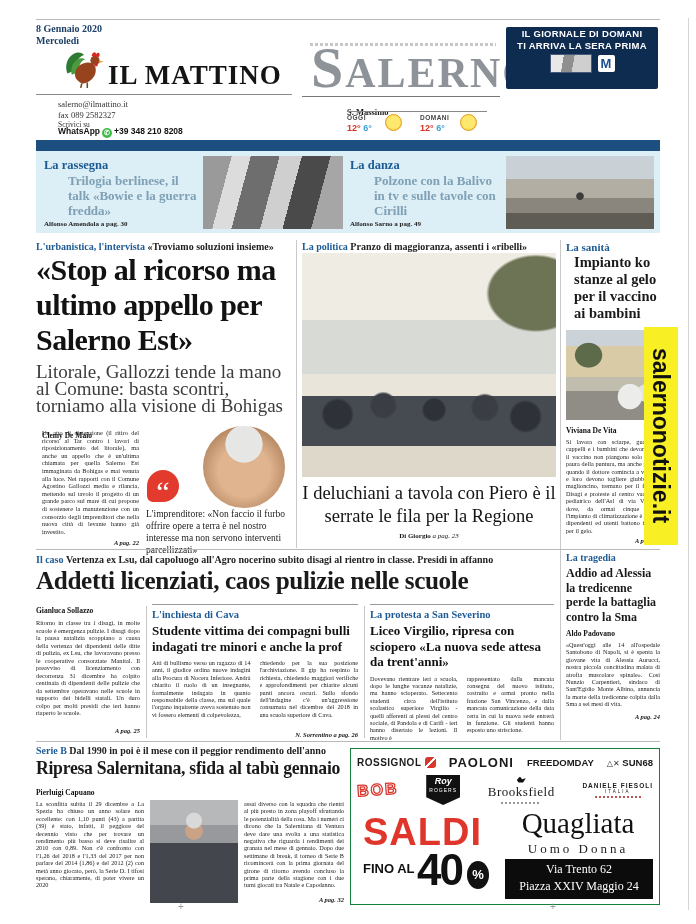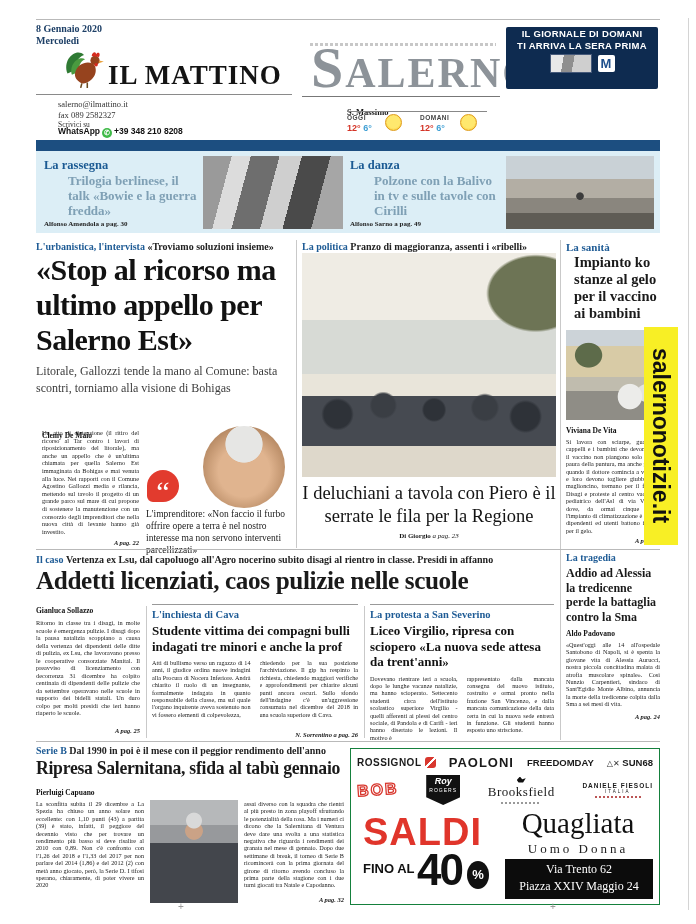--- a/index.html
+++ b/index.html
@@ -57,21 +57,21 @@
   #teaser2-text{position:absolute;left:314px;top:7px;width:152px;}
   #teaser2-photo{position:absolute;left:470px;top:5px;width:148px;height:73px;
        background:radial-gradient(circle at 50% 55%,#3c3c3c 0 4%,transparent 5%),
                   linear-gradient(180deg,#c9d1d6 0 32%,#b3aea4 32% 58%,#8a867e 58% 78%,#5f5c55 78%);}
 
   
   .kicker-line{font-size:10px;}
   #lead-kicker{left:36px;top:241px;width:258px;}
   #lead-headline{left:36px;top:252px;width:262px;font-size:30px;line-height:35px;font-weight:bold;
                  letter-spacing:-.5px;color:#121212;}
-  #lead-subhead{left:36px;top:363px;width:258px;font-size:12px;line-height:17px;color:#3c3c3c;}
+  #lead-subhead{left:36px;top:363px;width:258px;font-size:19px;line-height:17px;color:#3c3c3c;}
   #lead-byline{left:42px;top:414px;margin-top:17px;}
   #lead-body{left:42px;top:429px;width:97px;height:109px;font-size:6.3px;line-height:7.6px;}
   #lead-pageref{left:42px;top:539px;width:97px;}
   #lead-portrait{left:203px;top:426px;width:82px;height:82px;border-radius:50%;
        background:radial-gradient(circle at 50% 22%,#e6e6e4 0 24%,transparent 25%),
                   radial-gradient(circle at 50% 55%,#e0b48f 0 42%,#bb8e68 70%,#8d6c50);}
   #quote-icon{left:147px;top:470px;width:32px;height:32px;background:#e23b2e;border-radius:50% 50% 50% 6px;
        color:#fff;font-size:30px;line-height:44px;text-align:center;}
   #lead-quote{left:146px;top:508px;width:150px;font-size:9.5px;line-height:12px;color:#222;}
 

